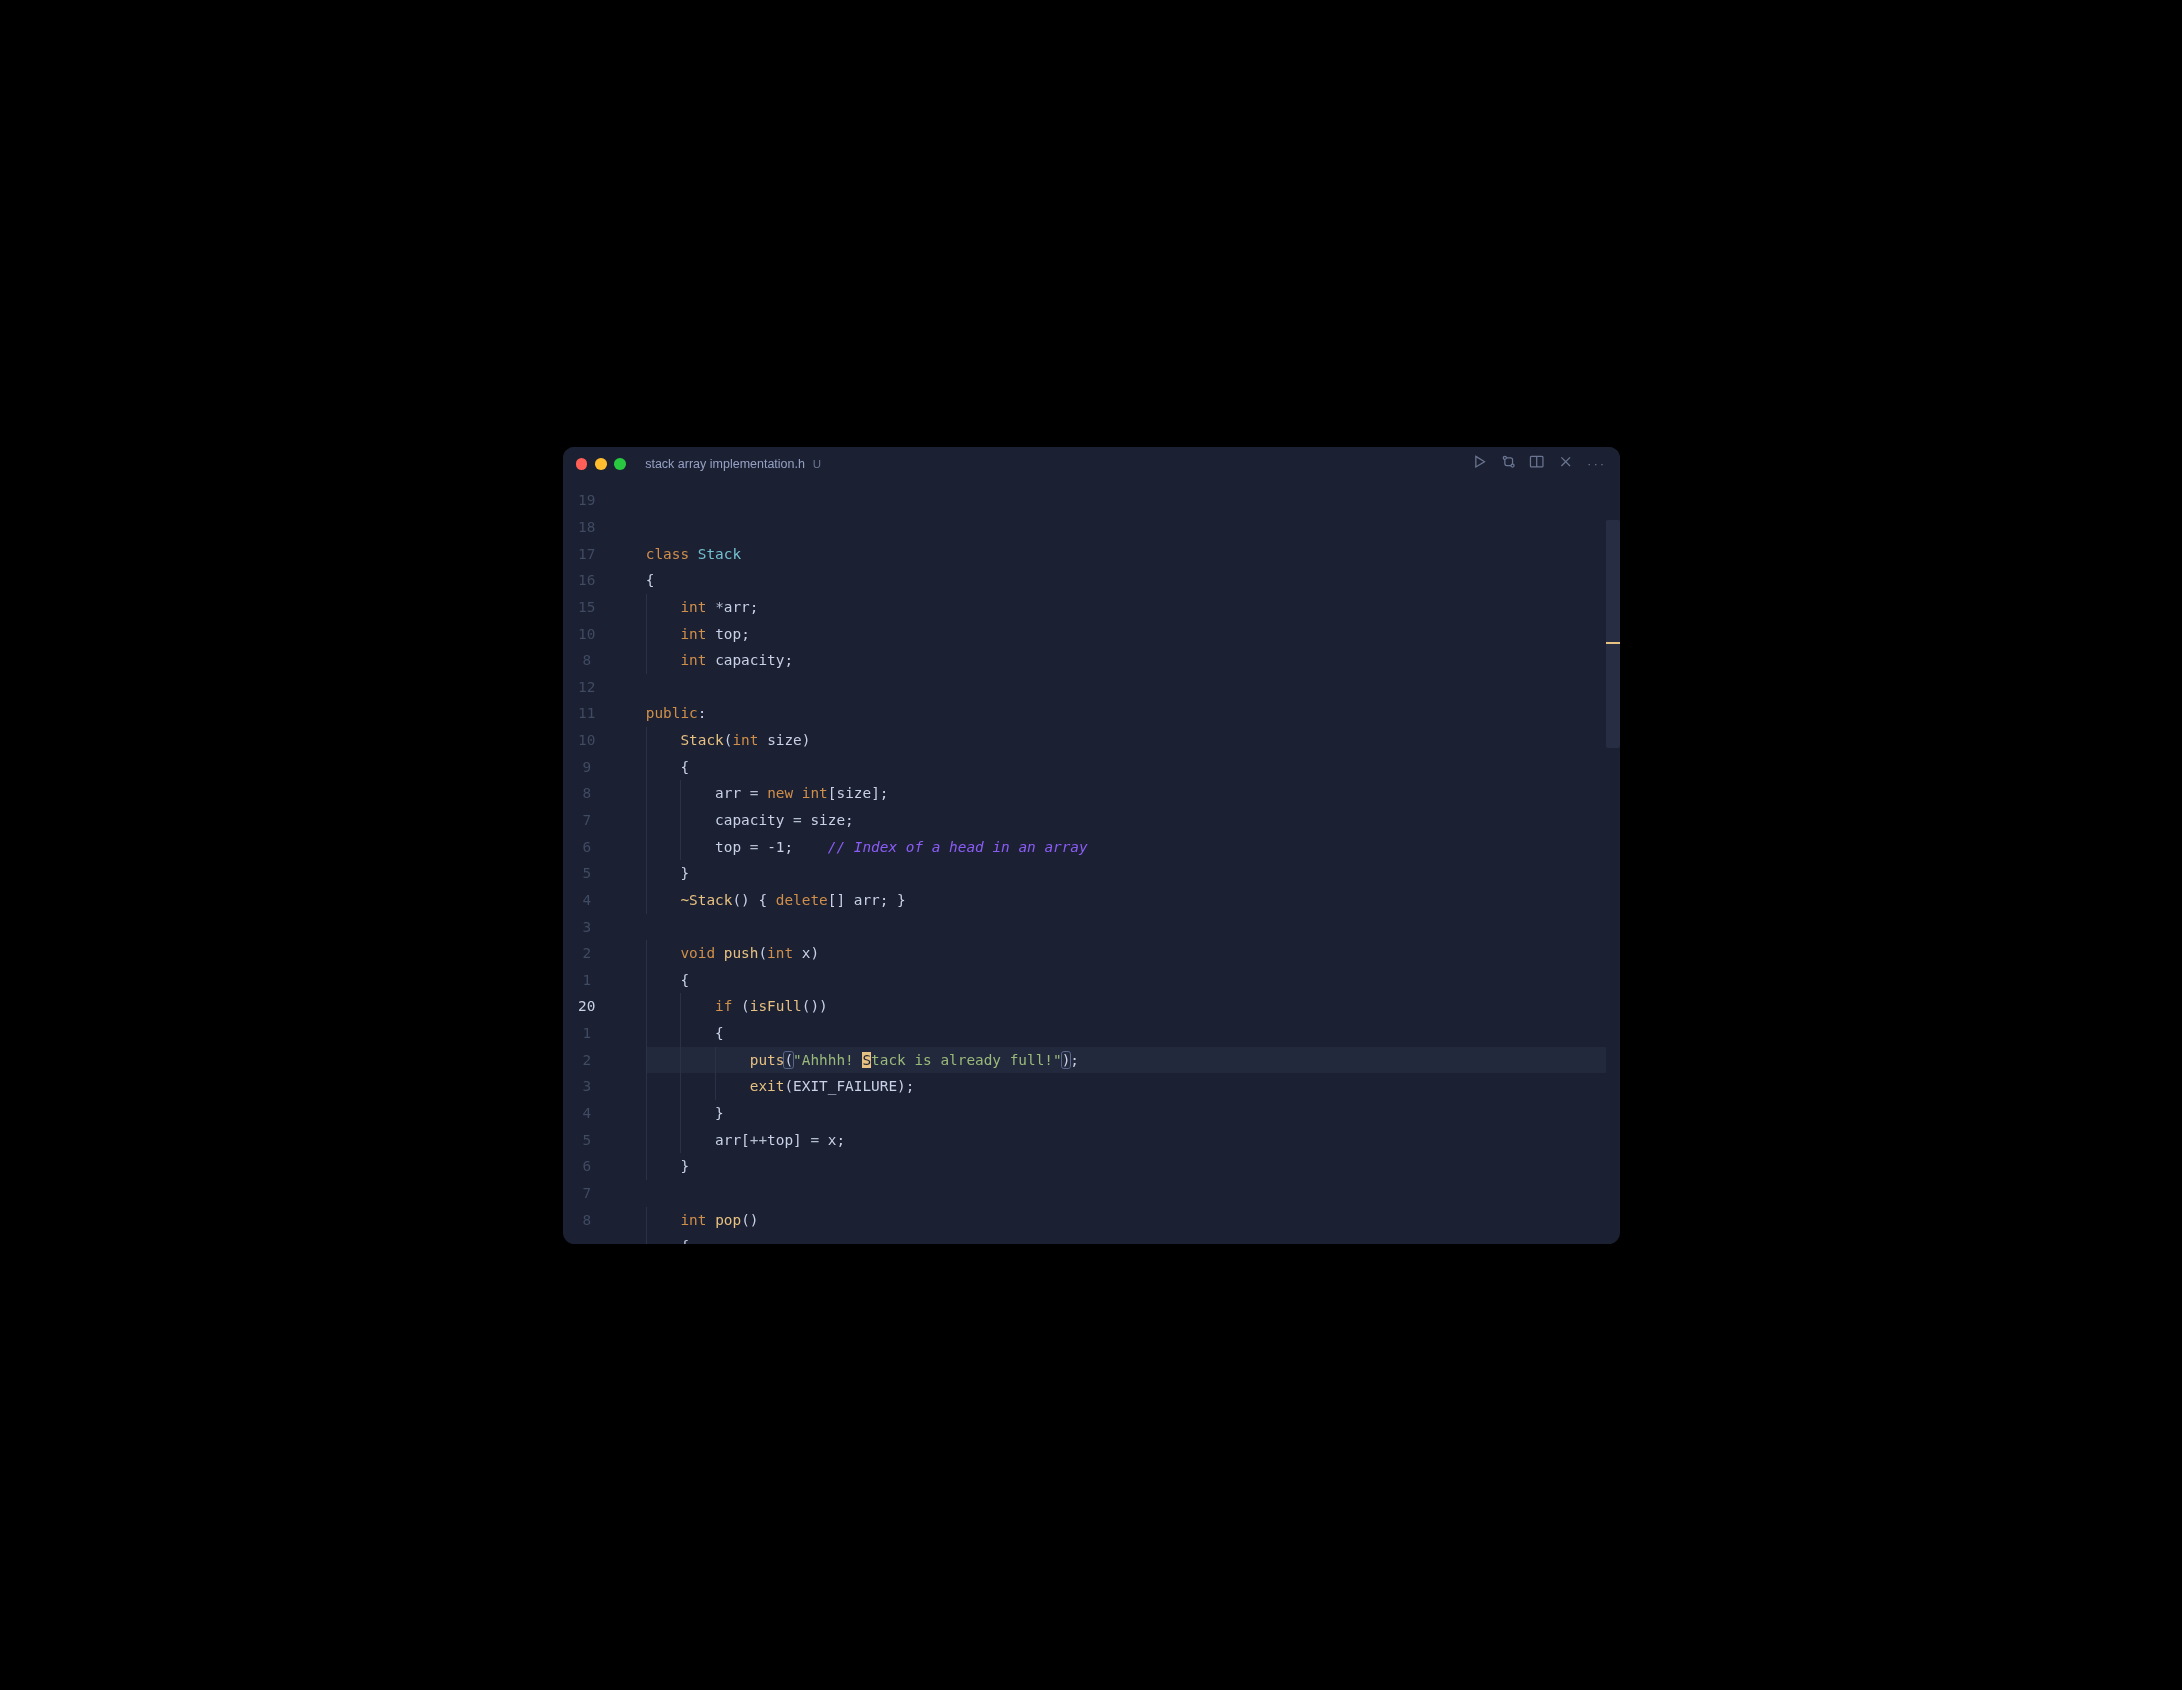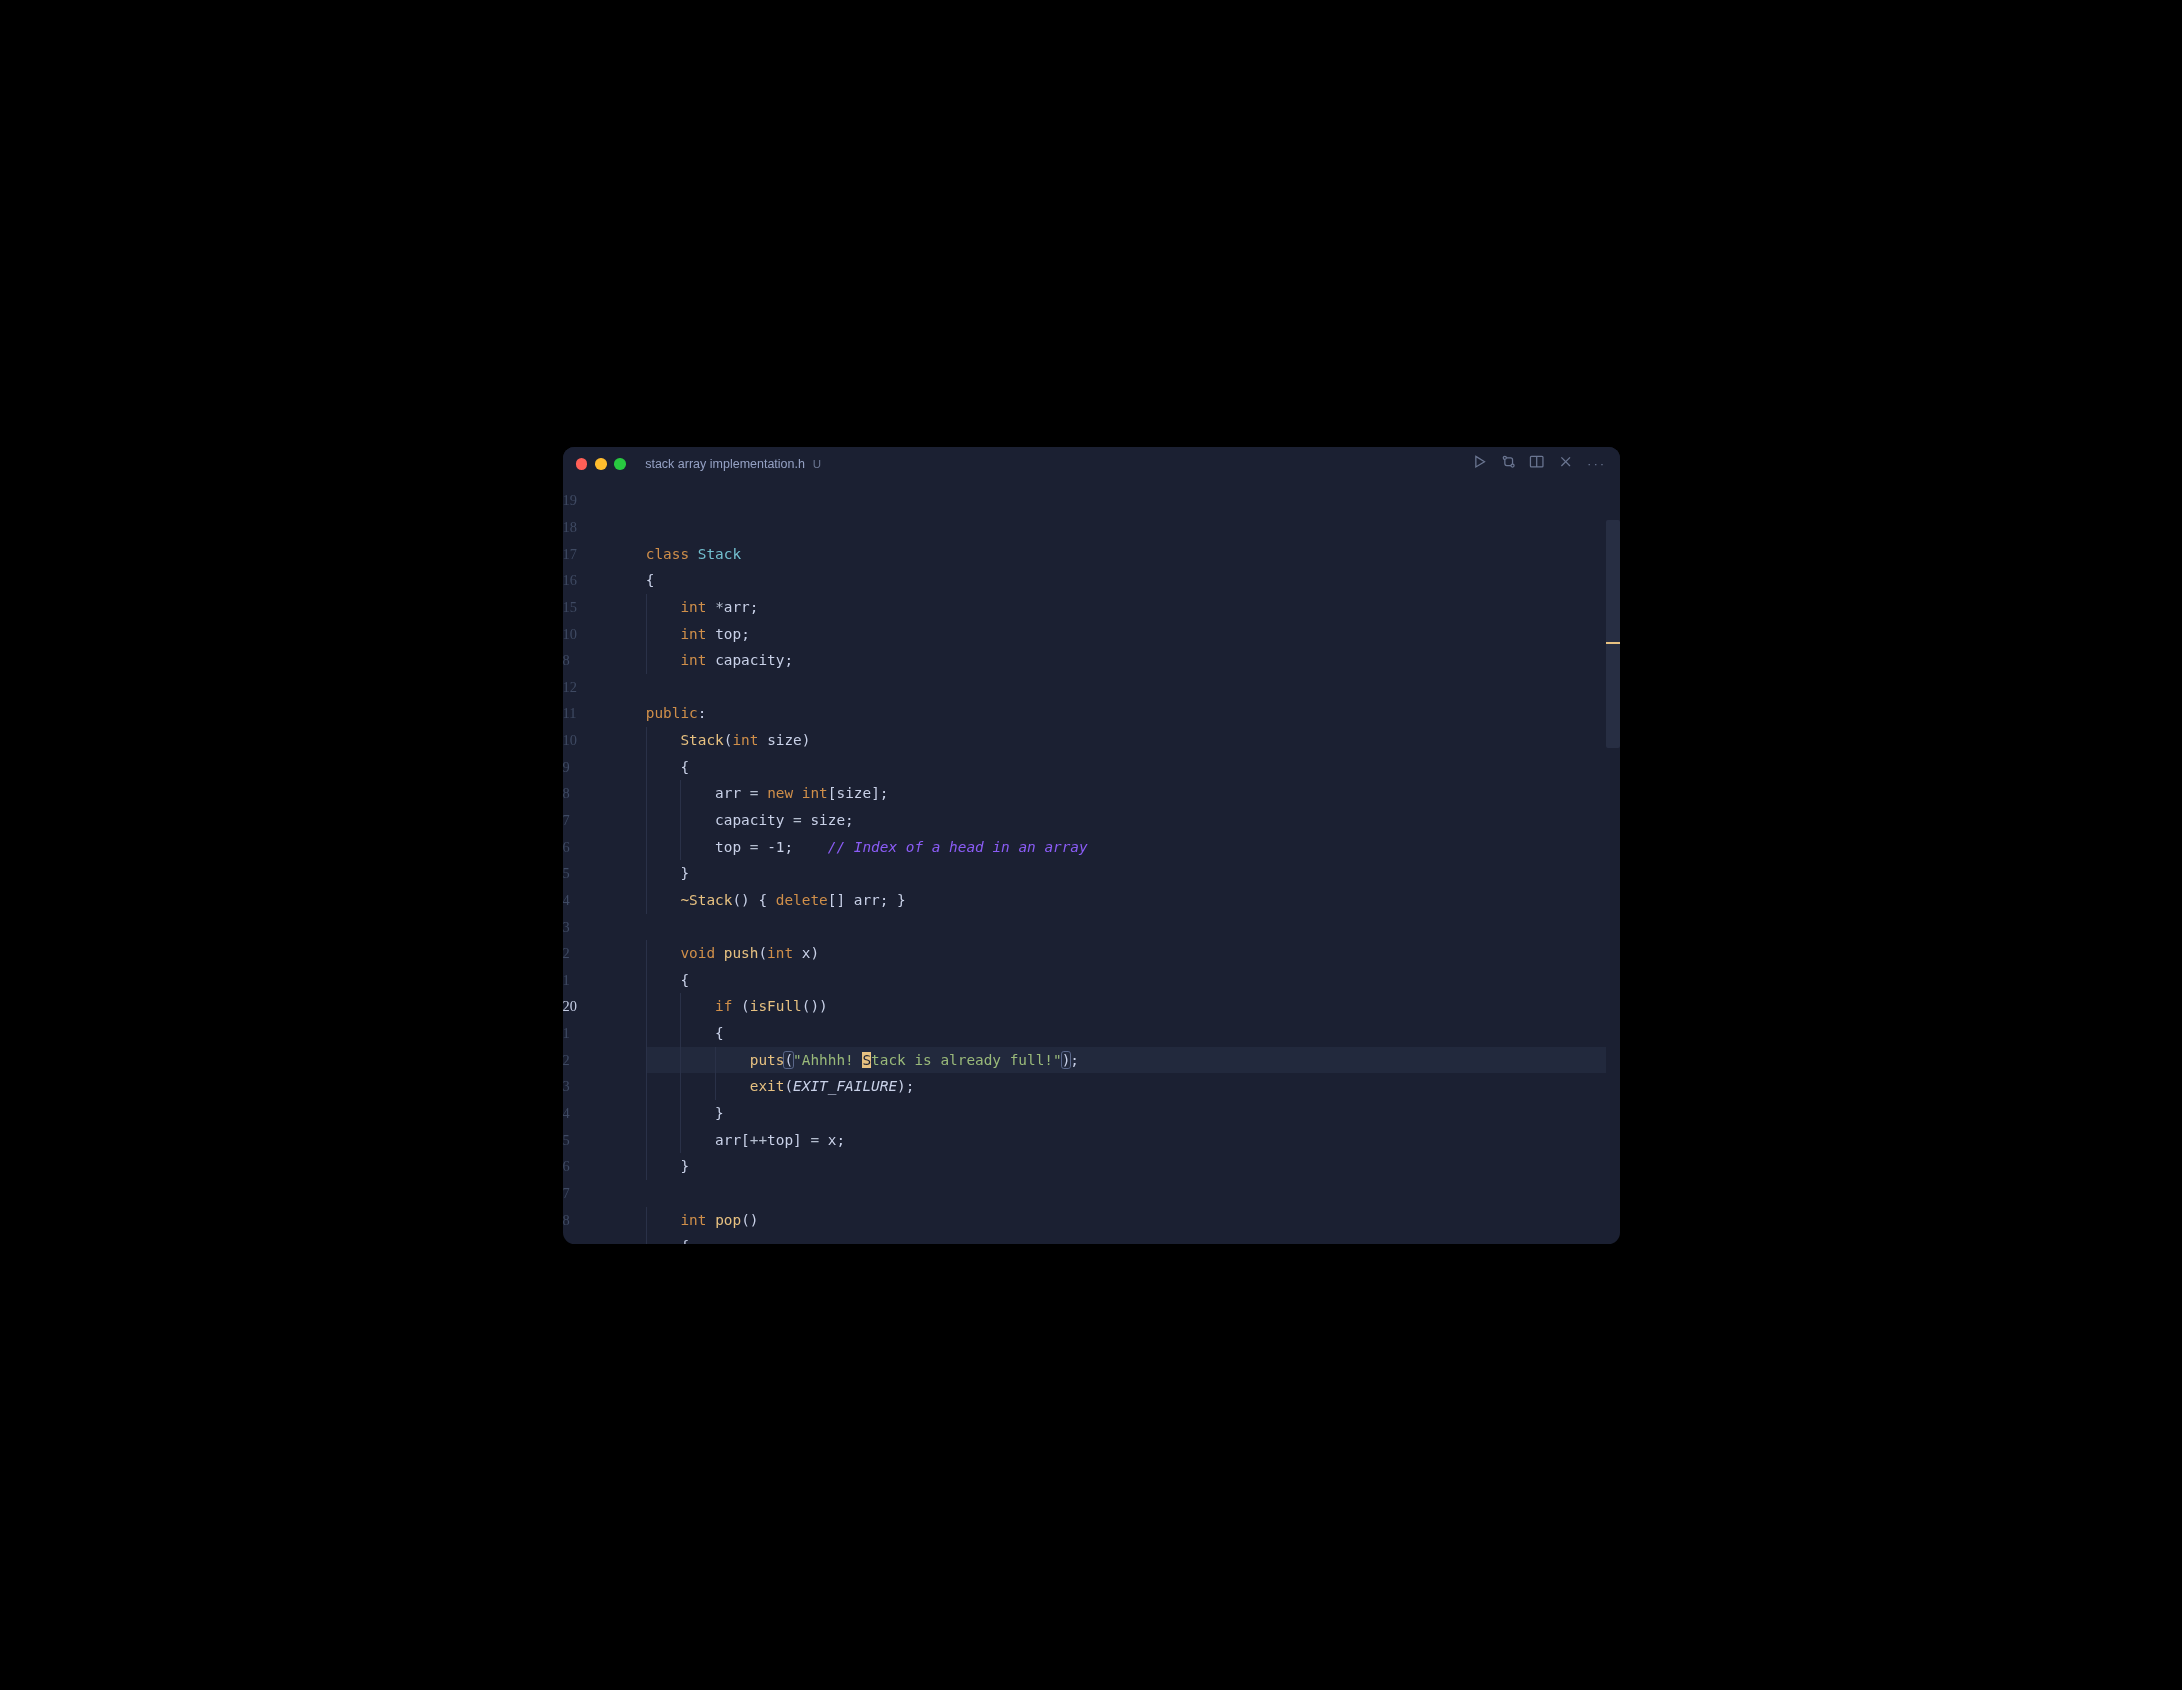--- a/index.html
+++ b/index.html
@@ -66,26 +66,25 @@
   .editor {
     flex: 1;
     display: flex;
     overflow: hidden;
     font-size: 14.4px;
     line-height: 1.85;
   }
 
   .gutter {
     width: 60px;
-    text-align: left;
+    text-align: center;
     padding: 5.8px 11.5px 5.8px 0;
     color: #3f4a63;
     user-select: none;
     position: relative;
-    font-family: Liberation Serif, serif;
   }
 
   .vline {
     position: absolute;
     top: 0; bottom: 0; right: -1px;
     width: 0;
   }
 
   .code {
     flex: 1;
@@ -101,21 +100,21 @@
   .gut.active { color: #c9d1e8; }
 
   
   .kw   { color: #d08f4a; }      
   .type { color: #73c0d0; }      
   .fn   { color: #e7c181; }      
   .op   { color: #b5becf; }
   .str  { color: #9aba7a; }
   .cmt  { color: #8b5cf6; font-style: italic; }
   .num  { color: #c9d1e8; }
-  .const{ color: #c9d1e8; font-style: italic; }
+  .const{ color: #c9d1e8; }
   .ident{ color: #c9d1e8; }
   .punct{ color: #c9d1e8; }
 
   .bracket-hl {
     outline: 1px solid #5a678a;
     border-radius: 1.9px;
   }
   .sel {
     background: #e7c181;
     color: #1b2032;

